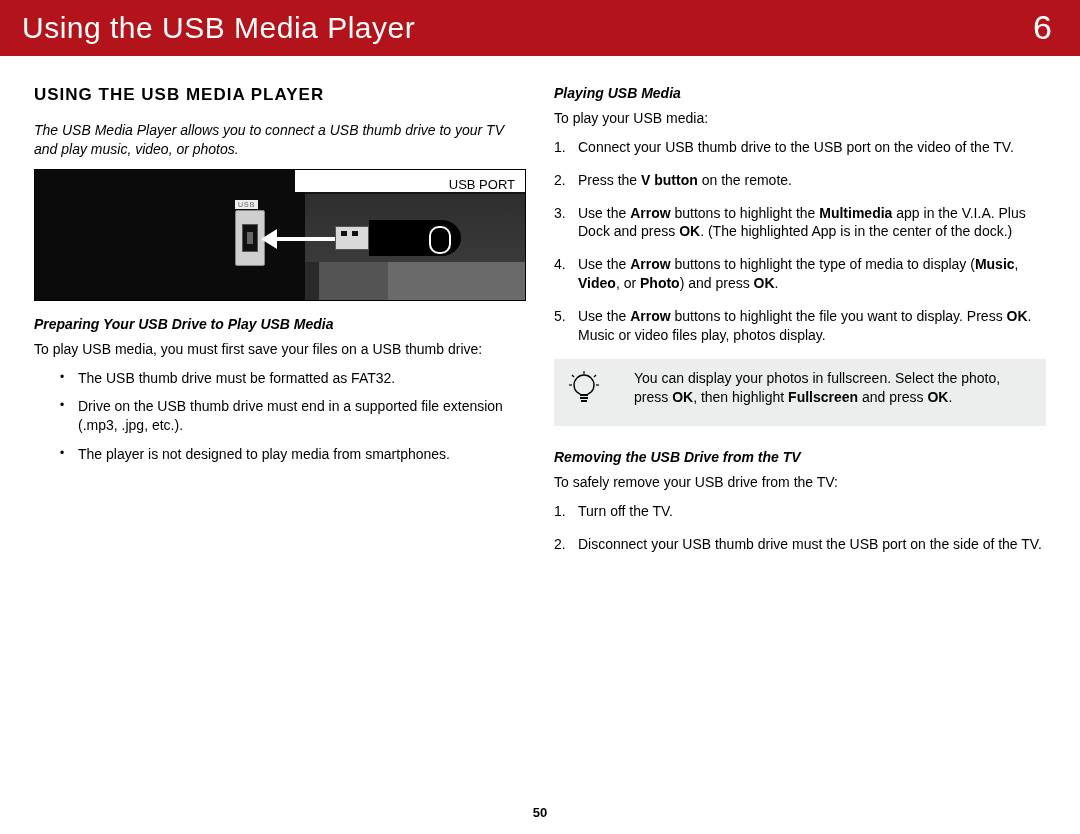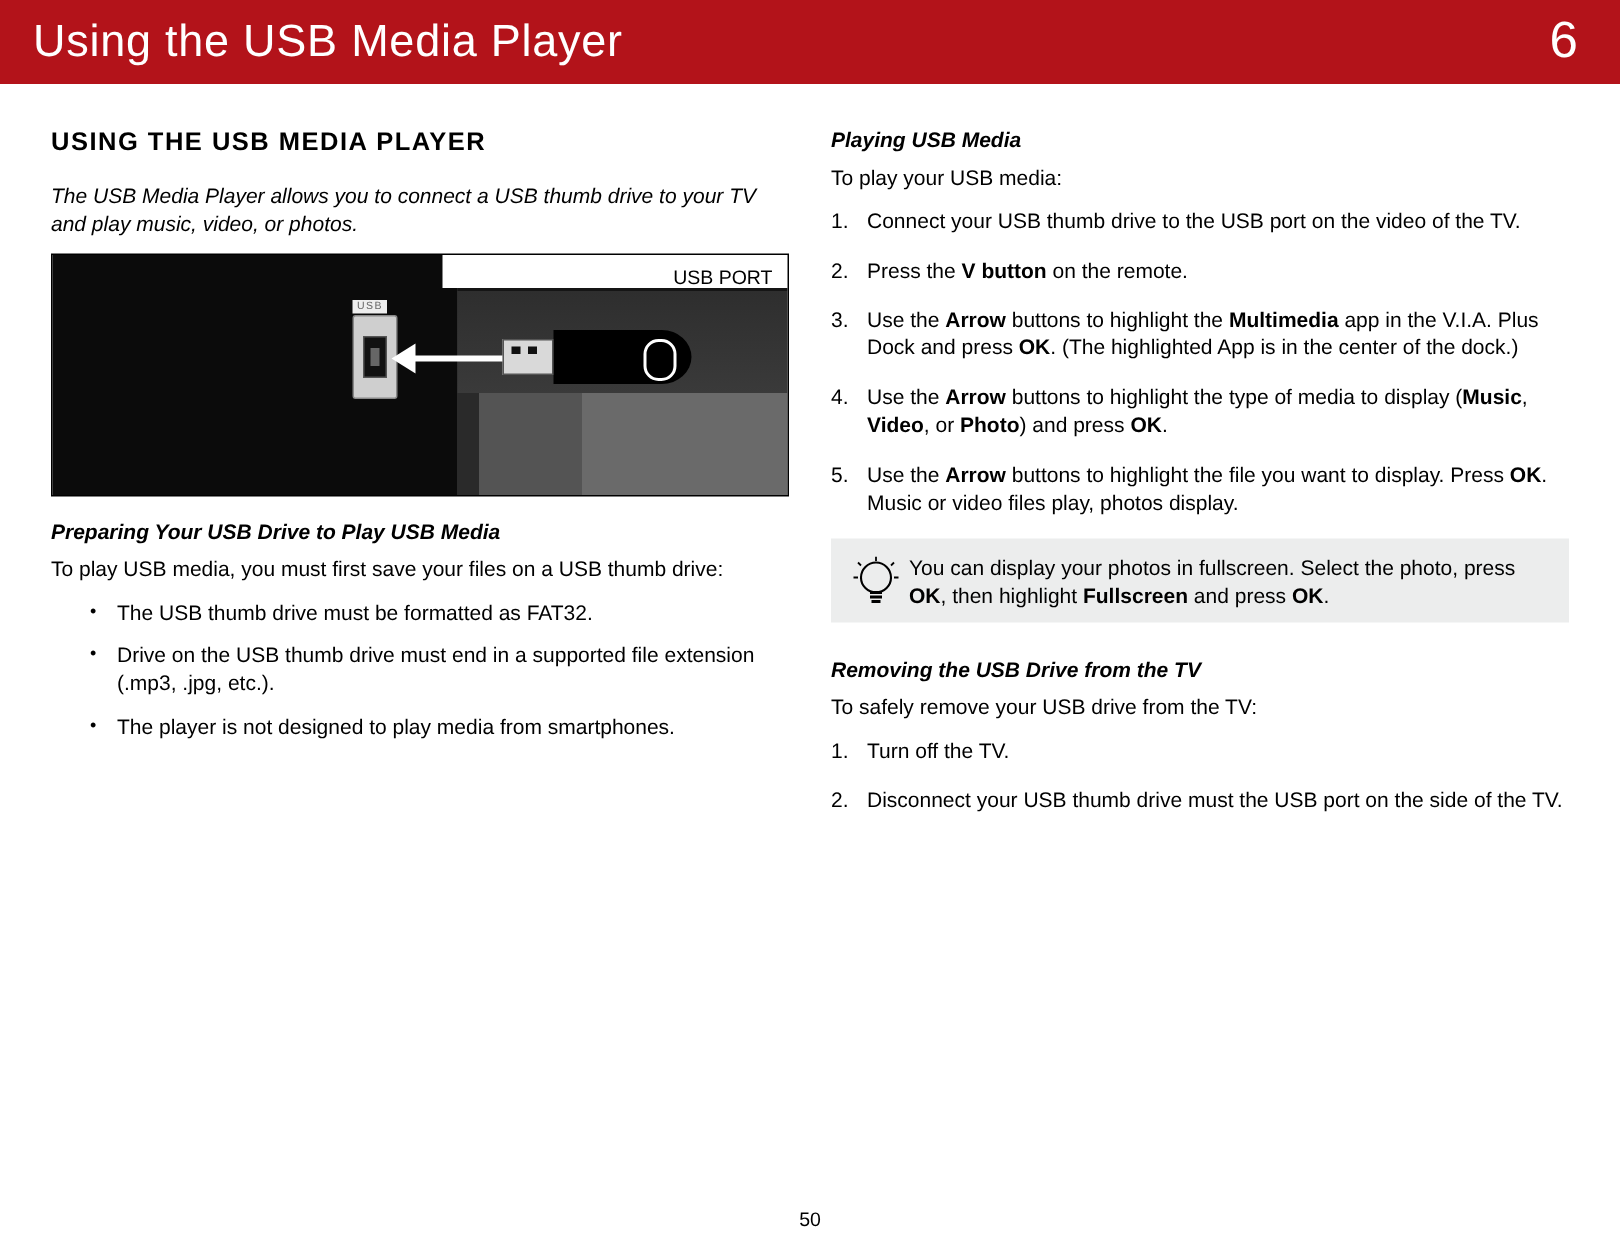--- a/index.html
+++ b/index.html
@@ -84,38 +84,38 @@
   }
   ol.steps li::before {
     content: counter(step) ".";
     position: absolute;
     left: 0;
     top: 0;
   }
   .callout {
     display: flex;
     align-items: flex-start;
-    gap: 2px;
+    gap: 30px;
     background: #eceded;
-    padding: 10px 14px 6px 10px;
+    padding: 10px 14px 17px 10px;
     margin: 8px 0 22px 0;
   }
   .callout-icon {
     flex: 0 0 40px;
     height: 40px;
     display: flex;
     align-items: center;
     justify-content: center;
   }
   .callout-text { flex: 1; font-size: 14px; }
   
   .figure {
     border: 1px solid #000;
     width: 100%;
-    height: 162px;
+    height: 132px;
     margin: 6px 0 14px 0;
     position: relative;
     background:
       linear-gradient(90deg, #0b0b0b 55%, #2a2a2a 55% 58%, #545454 58% 72%, #6a6a6a 72% 100%);
     overflow: hidden;
   }
   .fig-caption {
     position: absolute;
     right: 10px;
     top: 6px;
@@ -245,20 +245,21 @@
     background: linear-gradient(180deg, #2e2e2e, #3a3a3a);
     border-top: 2px solid #151515;
     z-index: 1;
   }
   .pagenum {
     position: absolute;
     left: 0; right: 0;
     bottom: 12px;
     text-align: center;
     font-size: 13px;
+    font-weight: bold;
   }
   strong.b { font-weight: 700; }
 </style>
 </head>
 <body>
 
 <div class="banner">
   <span class="banner-title">Using the USB Media Player</span>
   <span class="banner-num">6</span>
 </div>

